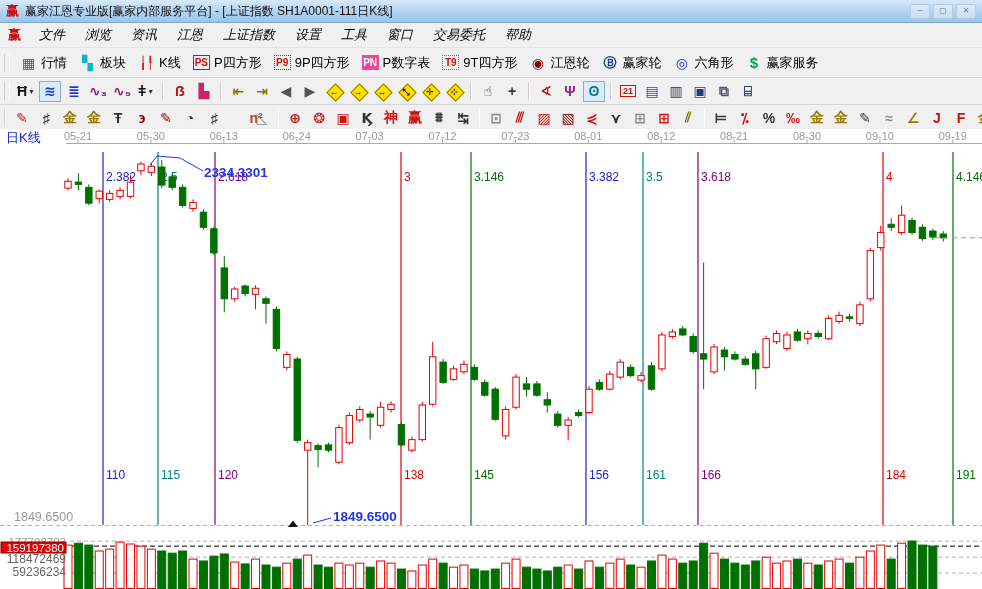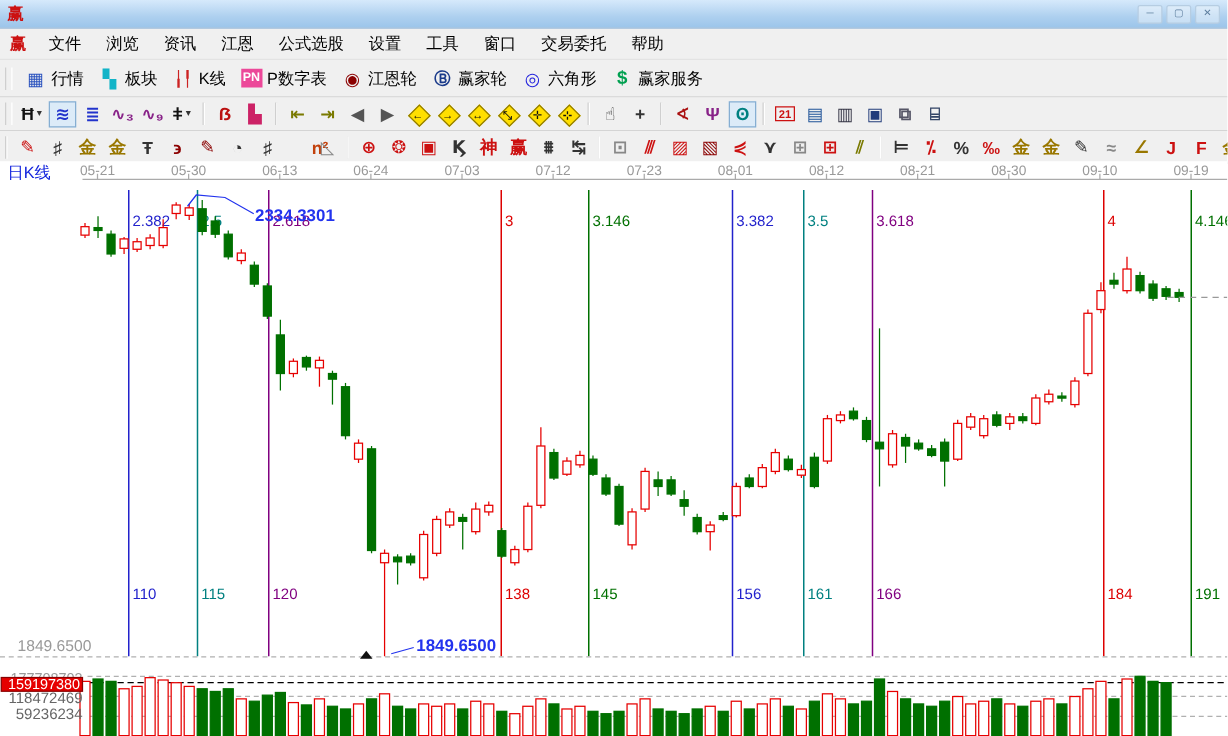--- a/index.html
+++ b/index.html
@@ -13,21 +13,21 @@
     font-size:12px;color:#111;}
   .applogo{color:#cc1111;font-weight:bold;font-size:13px;margin-right:6px;}
   .wtitle{white-space:nowrap;}
   .winbtns{margin-left:auto;display:flex;gap:3px;}
   .winbtn{width:18px;height:13px;font-size:8px;line-height:12px;text-align:center;color:#5d7e9e;
     border:1px solid #b6cde2;border-radius:2px;background:rgba(255,255,255,.4);}
 
   
   .menubar{height:24px;background:#f0f0f0;border-bottom:1px solid #e3e3e3;
     display:flex;align-items:center;font-size:13px;padding:0 4px;color:#000;}
-  .menu-item{padding:2px 10px;cursor:default;}
+  .menu-item{padding:2px 10px;cursor:default;font-style:italic;}
   .menulogo{color:#cc1111;font-weight:bold;font-size:13px;padding:0 8px 0 4px;}
 
   
   .toolbar{background:#f0f0f0;display:flex;align-items:center;padding:0 2px;
     border-bottom:1px solid #d4d4d4;}
   .tb1{height:29px;font-size:13px;}
   .tb2{height:26px;}
   .tb3{height:25px;}
   .grip{width:4px;height:18px;border-left:1px solid #cfcfcf;border-right:1px solid #fff;margin:0 4px 0 2px;}
   .sep{width:1px;height:18px;background:#cfcfcf;border-right:1px solid #fff;margin:0 4px;}
@@ -48,34 +48,35 @@
   .chart{position:absolute;left:0;top:129px;width:982px;height:460px;background:#fff;}
   svg text{font-family:"Liberation Sans","DejaVu Sans",sans-serif;}
 </style>
 </head>
 <body>
 
 <div class="app">
 
   <div class="titlebar">
     <span class="applogo">赢</span>
+    <span class="wtitle">赢家江恩专业版[赢家内部服务平台] - [上证指数  SH1A0001-111日K线]</span>
     <span class="winbtns">
       <span class="winbtn">─</span>
       <span class="winbtn">▢</span>
       <span class="winbtn">✕</span>
     </span>
   </div>
 
   <div class="menubar">
     <span class="menulogo">赢</span>
   <span class="menu-item">文件</span>
       <span class="menu-item">浏览</span>
       <span class="menu-item">资讯</span>
       <span class="menu-item">江恩</span>
-      <span class="menu-item">公式选股</span>
+      <span class="menu-item">上证指数</span>
       <span class="menu-item">设置</span>
       <span class="menu-item">工具</span>
       <span class="menu-item">窗口</span>
       <span class="menu-item">交易委托</span>
       <span class="menu-item">帮助</span>
     </div>
 
   <div class="toolbar tb1">
       <span class="grip"></span>
       <span class="tb-item">
@@ -84,22 +85,34 @@
       </span>
       <span class="tb-item">
         <span class="tb-icon" style="color: rgb(18, 180, 200); font-size: 14px;">▚</span>
         <span>板块</span>
       </span>
       <span class="tb-item">
         <span class="tb-icon" style="color: rgb(204, 34, 34); font-size: 12px;">╽╿</span>
         <span>K线</span>
       </span>
       <span class="tb-item">
+        <span class="tb-icon" style="color: rgb(204, 17, 17); border: 1px solid rgb(204, 17, 17);">PS</span>
+        <span>P四方形</span>
+      </span>
+      <span class="tb-item">
+        <span class="tb-icon" style="color: rgb(204, 17, 17); border: 1px dotted rgb(179, 0, 179);">P9</span>
+        <span>9P四方形</span>
+      </span>
+      <span class="tb-item">
         <span class="tb-icon" style="color: rgb(255, 255, 255); background: #ec4899;">PN</span>
         <span>P数字表</span>
+      </span>
+      <span class="tb-item">
+        <span class="tb-icon" style="color: rgb(204, 17, 17); border: 1px dotted rgb(0, 160, 160);">T9</span>
+        <span>9T四方形</span>
       </span>
       <span class="tb-item">
         <span class="tb-icon" style="color: rgb(139, 0, 0); font-size: 14px;">◉</span>
         <span>江恩轮</span>
       </span>
       <span class="tb-item">
         <span class="tb-icon" style="color: rgb(26, 58, 138); font-size: 13px;">Ⓑ</span>
         <span>赢家轮</span>
       </span>
       <span class="tb-item">

